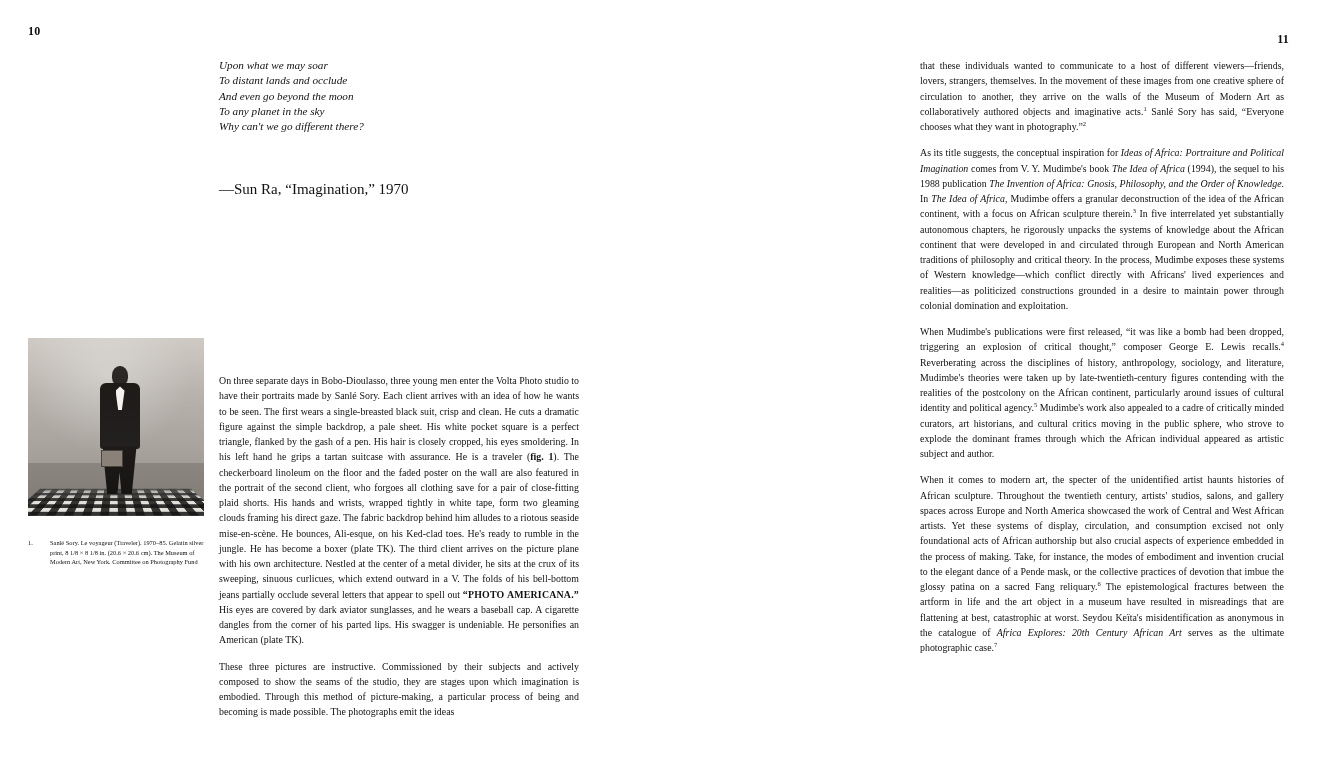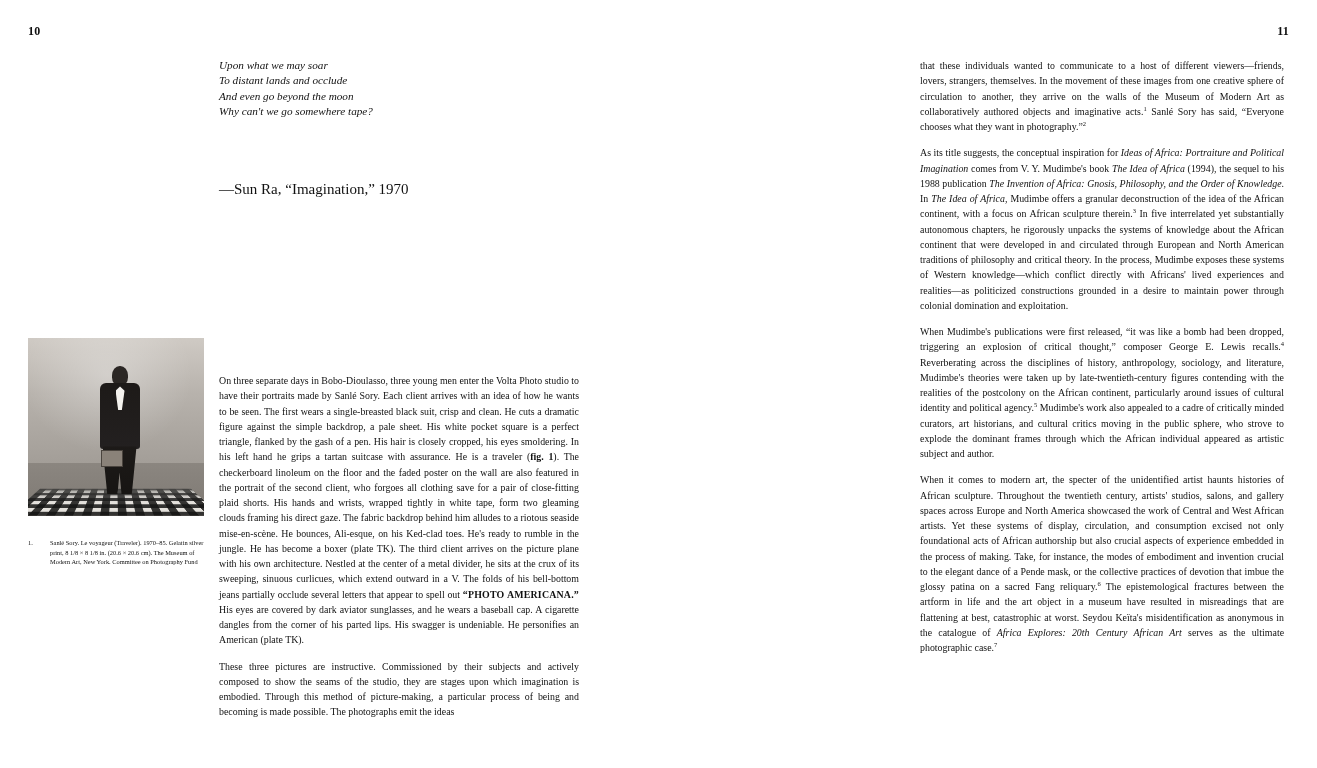--- a/index.html
+++ b/index.html
@@ -21,21 +21,21 @@
   }
   .folio {
     position: absolute;
     font-family: "Liberation Serif", serif;
     font-size: 12px;
     font-weight: bold;
     letter-spacing: 0.02em;
     color: #111;
   }
   .folio-left  { left: 28px;  top: 24px; }
-  .folio-right { right: 28px; top: 24px; }
+  .folio-right { right: 28px; top: 32px; }
 
   
   .epigraph {
     position: absolute;
     left: 219px;
     top: 58px;
     width: 290px;
     font-style: italic;
     font-size: 11.2px;
     line-height: 1.365;
@@ -196,21 +196,22 @@
 
 <div class="page">
 
   <div class="folio folio-left">10</div>
   <div class="folio folio-right">11</div>
 
   <div class="epigraph">
     <div>Upon what we may soar</div>
     <div>To distant lands and occlude</div>
     <div>And even go beyond the moon</div>
-    <div>Why can't we go somewhere tape?</div>
+    <div>To any planet in the sky</div>
+    <div>Why can't we go different there?</div>
   </div>
   <div class="epigraph-attr">—Sun Ra, “Imagination,” 1970</div>
 
   <div class="figure">
     <div class="fig-bg"></div>
     <div class="fig-backdrop"></div>
     <div class="fig-floor"></div>
     <div class="fig-figure">
       <div class="fig-head"></div>
       <div class="fig-body"></div>

